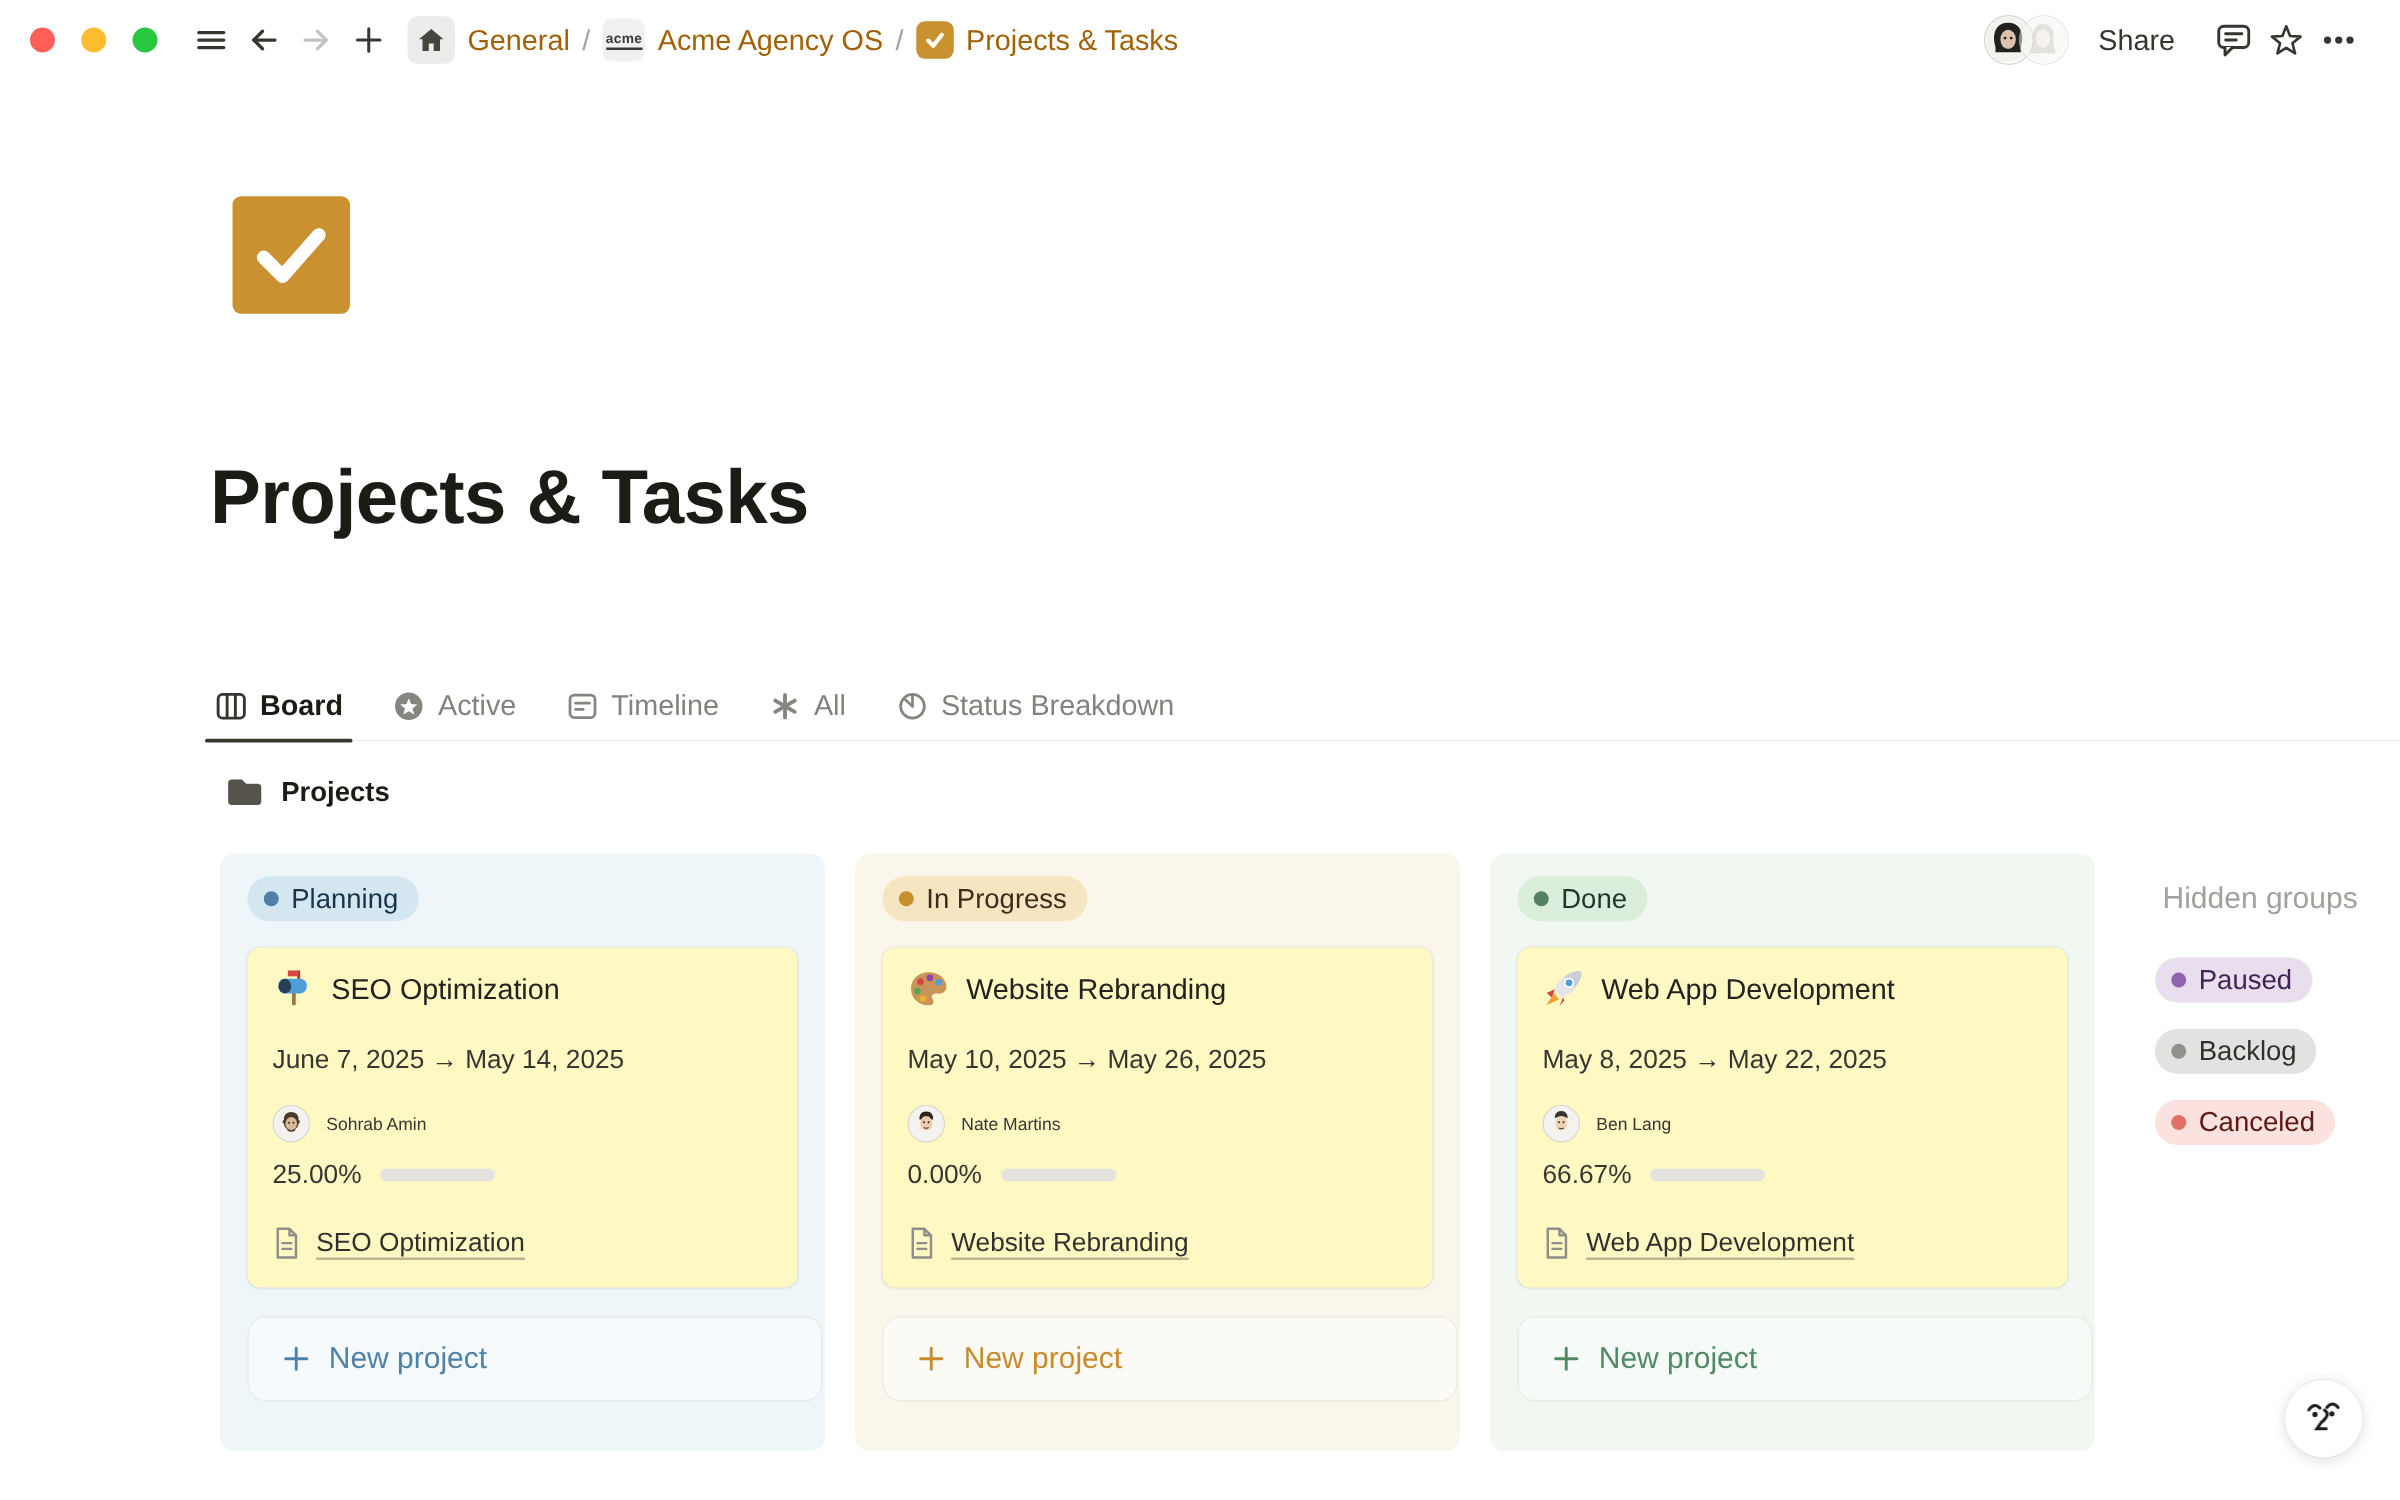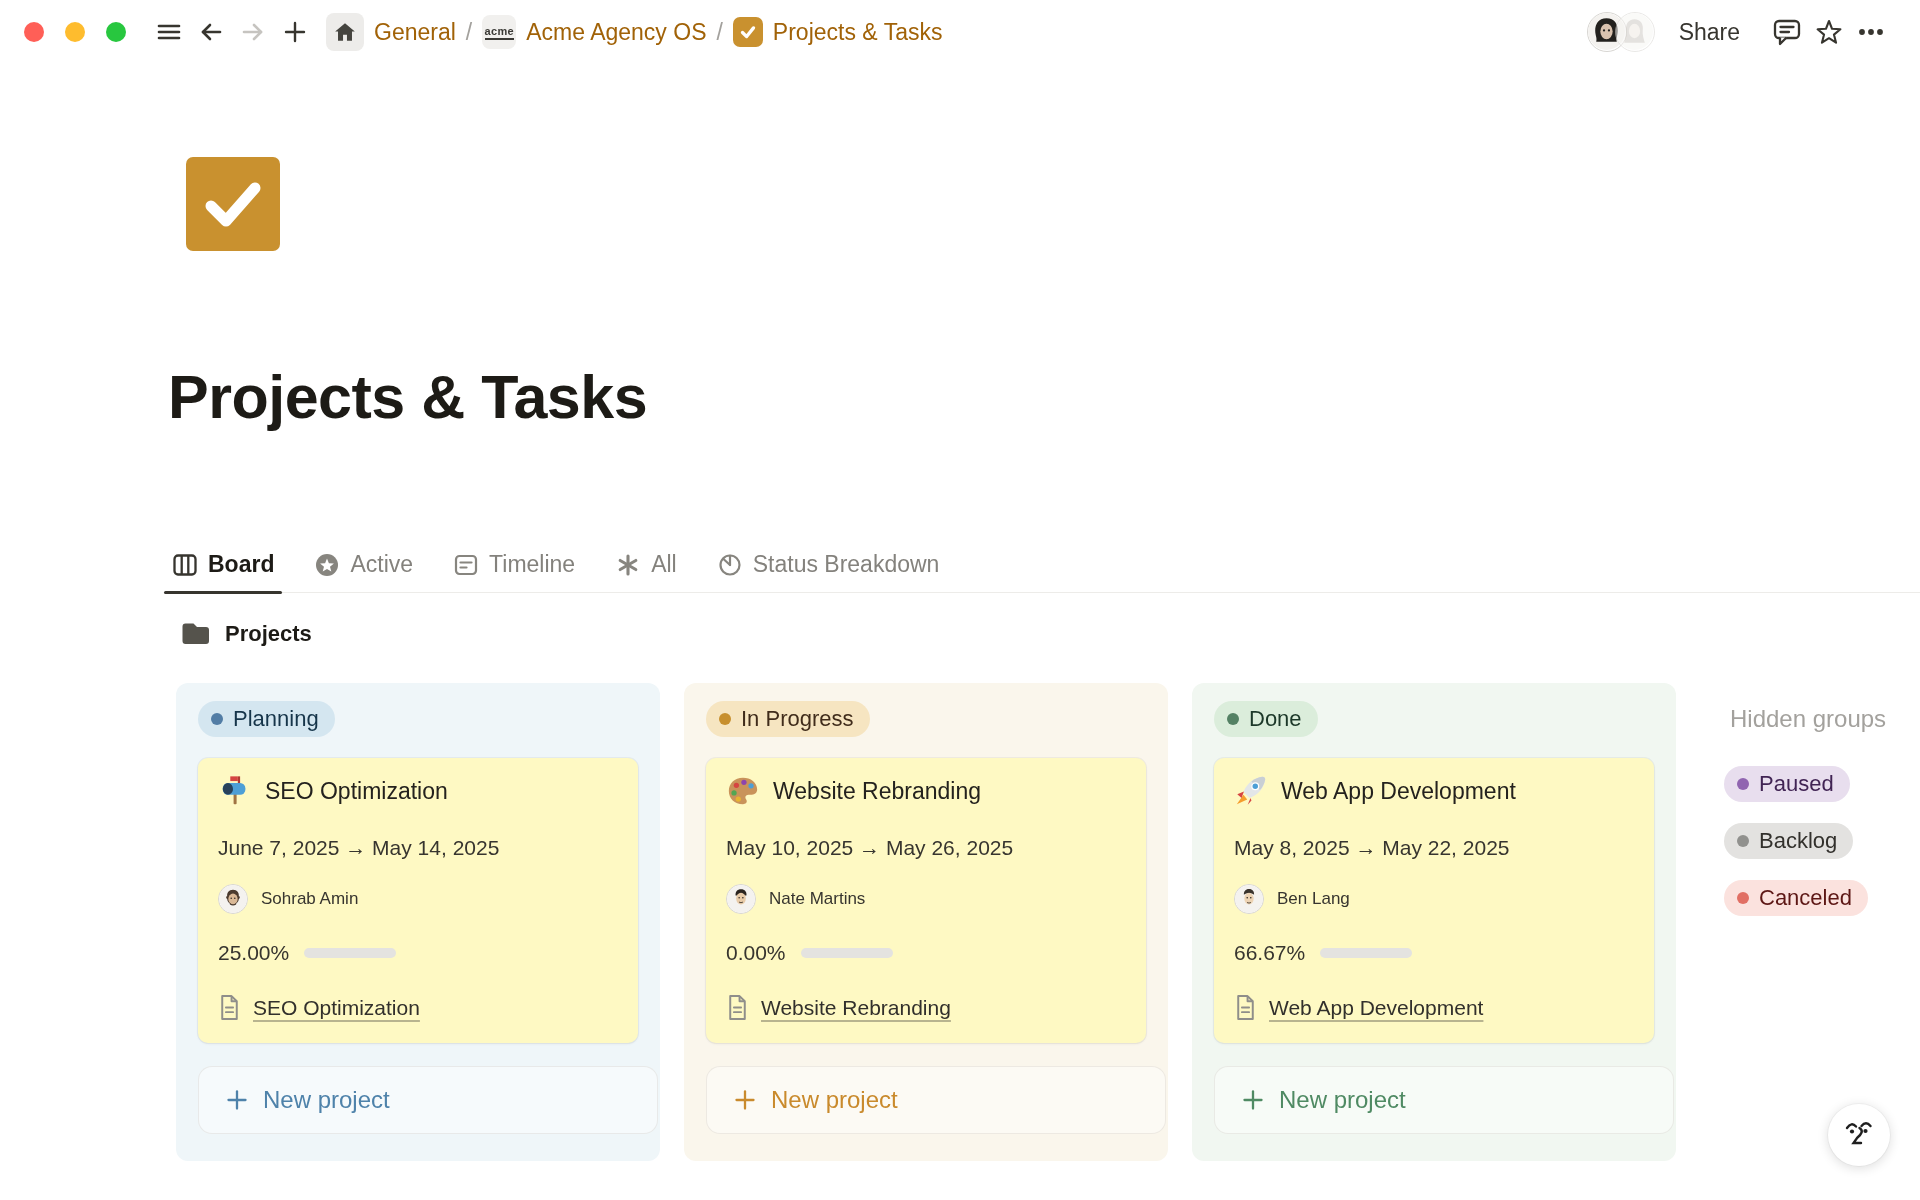--- a/index.html
+++ b/index.html
@@ -50,21 +50,21 @@
   .pill { display:inline-flex; align-items:center; gap:10px; height:36px; padding:0 16px 0 13px;
     border-radius:18px; font-size:22px; font-weight:500; background:var(--pill-bg); color:var(--pill-text);
     margin:0 0 21px 12px; }
   .dot { width:12px; height:12px; border-radius:50%; background:var(--dot); flex:none; }
 
   .card { margin:0 12px; background:#fef9c3; border-radius:10px; padding:16px 20px 22px 20px;
     box-shadow:0 0 0 1px rgba(15,15,15,.045), 0 1px 3px rgba(15,15,15,.06); }
   .card-title-row { display:flex; align-items:center; gap:13px; font-size:23px; font-weight:500;
     color:#24221E; margin-bottom:28px; }
   .card-dates { font-size:21px; color:#37352F; margin-bottom:24px; }
-  .card-person { display:flex; align-items:center; gap:13px; font-size:17px; margin-bottom:27px; }
+  .card-person { display:flex; align-items:center; gap:13px; font-size:14px; margin-bottom:14px; }
   .avatar-sm { width:30px; height:30px; border-radius:50%; border:1px solid #D8D6D2; background:#fff; overflow:hidden; flex:none; }
   .card-progress { display:flex; align-items:center; gap:15px; font-size:21px; margin-bottom:29px; }
   .bar { width:92px; height:10px; border-radius:5px; background:#E4E3E0; overflow:hidden; }
   .bar .fill { height:100%; border-radius:5px; }
   .card-link { display:flex; align-items:center; gap:12px; font-size:21px; font-weight:500; color:#32302C; }
   .card-link .lnk { text-decoration:underline; text-decoration-color:rgba(55,53,47,.35); text-underline-offset:5px; text-decoration-thickness:1.5px; }
 
   .new-btn { margin:23px 12px 0 12px; height:68px; width:460px; border-radius:14px;
     border:1px solid rgba(84,72,49,.09); background:rgba(255,255,255,.45);
     display:flex; align-items:center; gap:14px; padding-left:26px; font-size:24px; color:var(--accent); }

